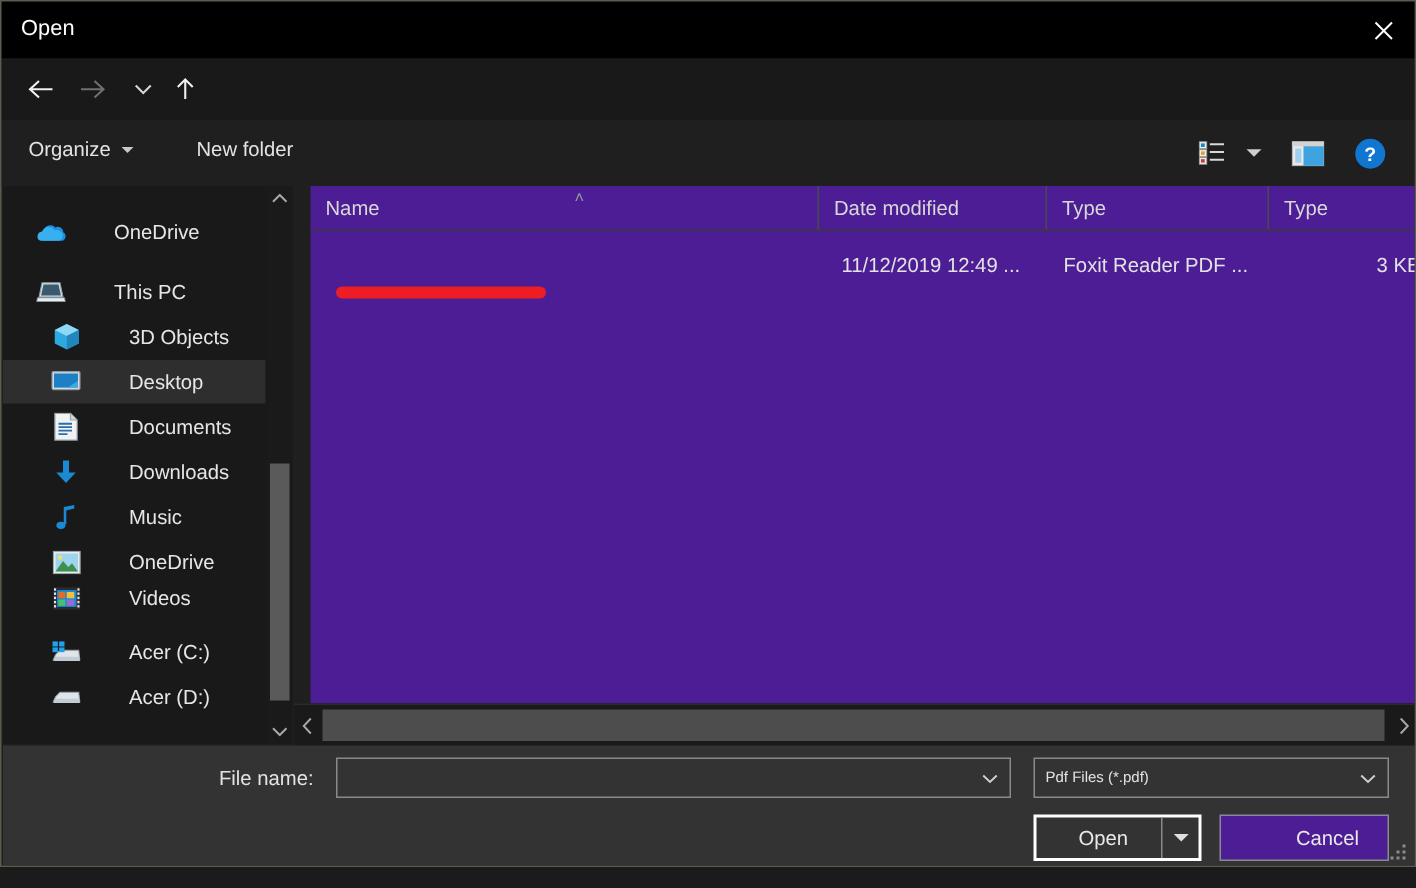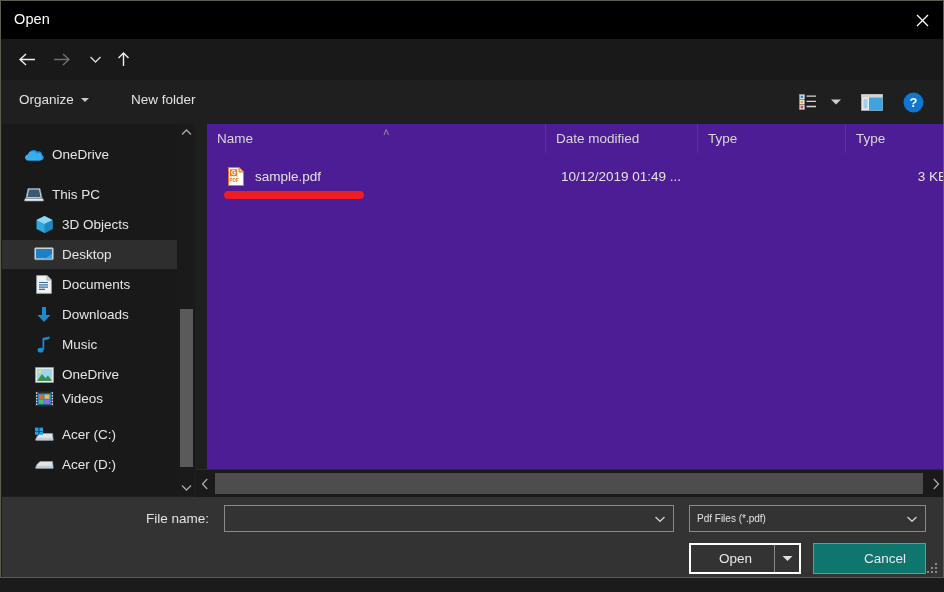--- a/index.html
+++ b/index.html
@@ -169,21 +169,21 @@
     position: absolute;
     left: 1px; top: 123px;
     width: 193px; height: 372px;
     background: #191919;
     overflow: hidden;
   }
   .side-item {
     position: absolute;
     left: 0;
     width: 175px; height: 29px;
-    display: flex; align-items: center;
+    display: flex; align-items: center; gap: 24px;
   }
   .side-item.selected { background: #2e2e2e; }
   .side-ico {
     width: 20px; height: 20px;
     margin-left: 8px; margin-right: 8px;
     display: flex; align-items: center; justify-content: center;
     flex: none;
   }
   .side-label {
     font-size: 13.5px;
@@ -371,21 +371,21 @@
   }
   .open-split {
     width: 24px; height: 27px;
     border-left: 1px solid #8a8a8a;
     display: flex; align-items: center; justify-content: center;
   }
   .cancel-btn {
     position: absolute;
     left: 811px; top: 46px;
     width: 113px; height: 31px;
-    background: #0f766e;
+    background: #4c1d95;
     border: 1px solid #8a8a8a;
     box-sizing: border-box;
     display: flex; align-items: center; justify-content: center;
     font-size: 13.5px;
     color: #e9e9e9;
     padding-left: 31px;
   }
   .grip {
     position: absolute;
     right: 4px; bottom: 3px;
@@ -688,33 +688,22 @@
       </div>
       <div class="col divider" style="left:490px;width:148px">
         <span class="ctext">Type</span>
       </div>
       <div class="col divider" style="left:638px;width:110px">
         <span class="ctext">Type</span>
       </div>
     </div>
 
     <div class="file-row">
-      <div class="fr-cell fr-name">
-        <span class="fr-icon">
-          <svg width="16" height="19" viewBox="0 0 16 19">
-            <path d="M0.5 0.5 H11 L15.5 5 V18.5 H0.5 Z" fill="#ffffff" stroke="#e07a1f" stroke-width="1"></path>
-            <path d="M11 0.5 V5 H15.5" fill="#f6c88a" stroke="#e07a1f" stroke-width="1"></path>
-            <rect x="2" y="2.2" width="7.2" height="7" fill="#f07a1e"></rect>
-            <text x="5.6" y="8" font-family="Liberation Sans, sans-serif" font-size="6.4" font-weight="bold" fill="#ffffff" text-anchor="middle">G</text>
-            <text x="6" y="15.2" font-family="Liberation Sans, sans-serif" font-size="4.6" font-weight="bold" fill="#e07a1f" text-anchor="middle">PDF</text>
-          </svg>
-        </span>
-        <span>sample.pdf</span>
-      </div>
-      <div class="fr-cell fr-date">10/12/2019 01:49 ...</div>
+      <div class="fr-cell fr-date">11/12/2019 12:49 ...</div>
+      <div class="fr-cell fr-type">Foxit Reader PDF ...</div>
       <div class="fr-cell fr-size">3 KB</div>
     </div>
 
     <div class="redmark"></div>
   </div>
 
   <div class="hscroll">
     <div class="hs-left">
       <svg width="8" height="12" viewBox="0 0 8 12">
         <path d="M6.2 1 L1.5 6 L6.2 11" stroke="#a8a8a8" stroke-width="1.3" fill="none"></path>

